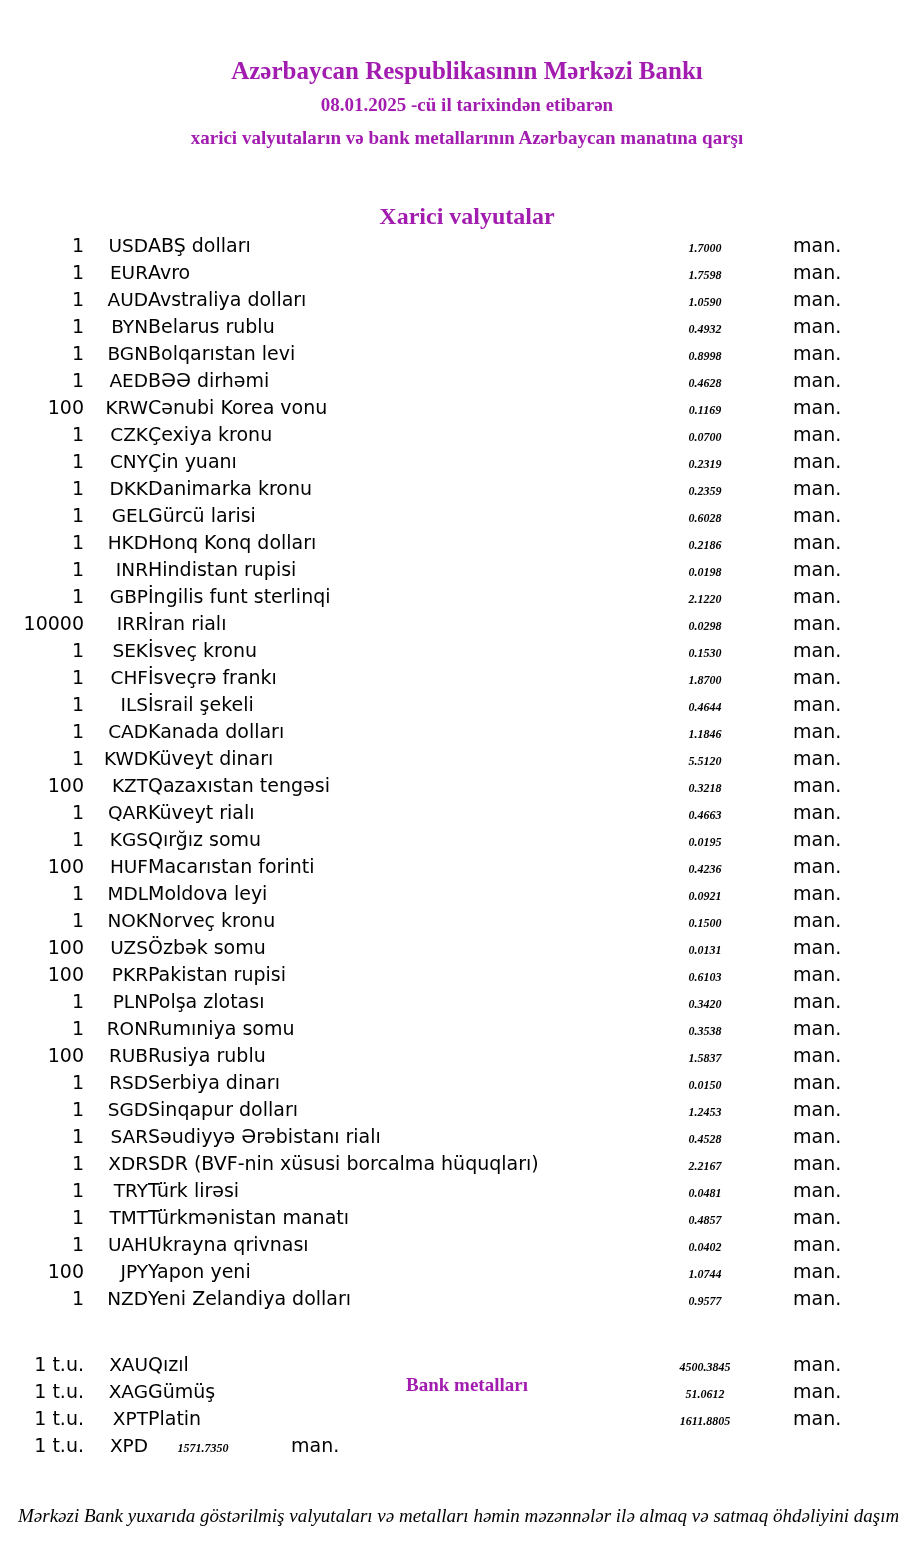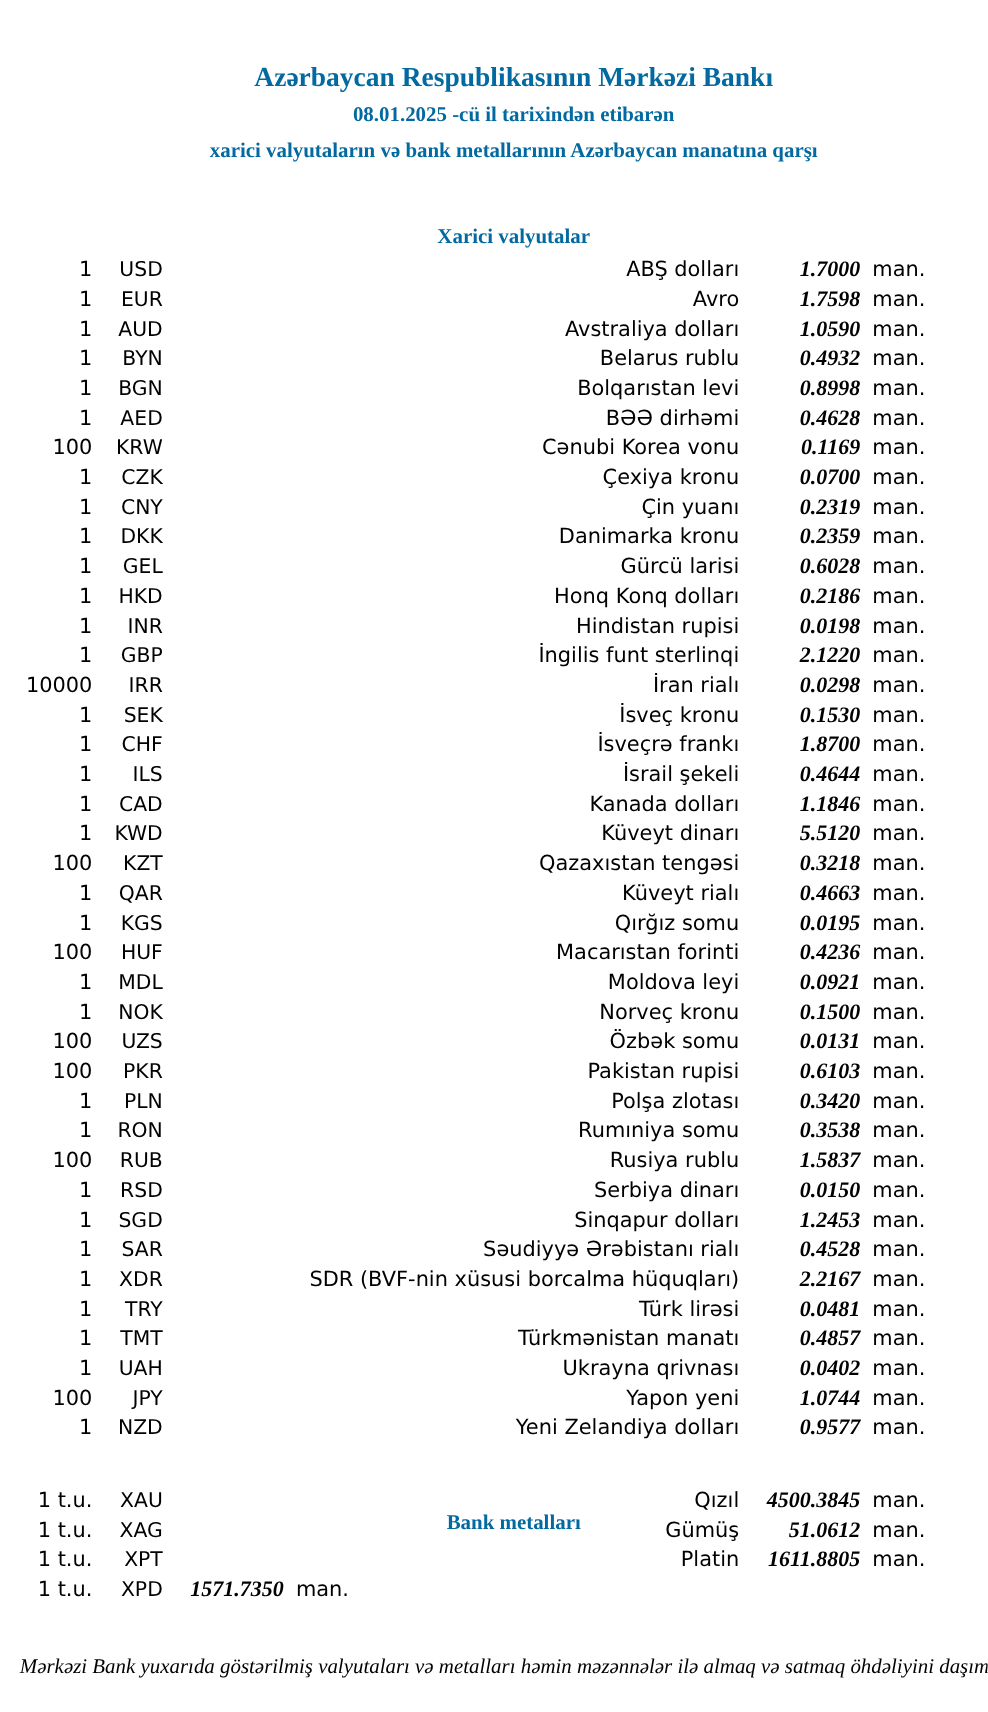--- a/index.html
+++ b/index.html
@@ -10,50 +10,50 @@
     background:#ffffff;
     color:#000000;
     font-family:"DejaVu Sans", sans-serif;
     overflow:hidden;
   }
   .heading {
     position:absolute; left:36px; right:0;
     text-align:center;
     font-family:"Liberation Serif", serif;
     font-weight:bold;
-    color:#0369a1;
+    color:#a21caf;
   }
   .doc-title   { top:56px;  font-size:25px; line-height:30px; }
   .doc-sub1    { top:93px;  font-size:19px; line-height:24px; }
   .doc-sub2    { top:126px; font-size:19px; line-height:24px; }
-  .sec-currencies { top:204px;  font-size:19px; line-height:24px; }
+  .sec-currencies { top:204px;  font-size:24px; line-height:24px; }
   .sec-metals     { top:1373px; font-size:19px; line-height:24px; }
 
   .rate-table { position:absolute; left:0; width:898px; }
   #currency-table { top:230px; }
   #metals-table   { top:1349px; }
 
   .row {
     display:flex;
     align-items:baseline;
     height:27px;
     line-height:27px;
     padding-right:58px;
     font-size:19px;
   }
   .cell-qty  { width:84px;  text-align:right; white-space:nowrap; }
   .cell-code { width:64px;  text-align:right; white-space:nowrap; padding-top:2px; font-size:18.5px; }
-  .cell-name { flex:1; text-align:right; padding-left:0; white-space:nowrap; overflow:hidden;margin-left:25px; }
+  .cell-name { flex:1; text-align:left; padding-left:0; white-space:nowrap; overflow:hidden; }
   .cell-rate {
-    min-width:110px; text-align:right; white-space:nowrap;
+    min-width:110px; text-align:center; white-space:nowrap;
     font-family:"Liberation Serif", serif;
     font-weight:bold; font-style:italic;
-    font-size:20px;
-  }
-  .cell-unit { width:47px; margin-left:11px; text-align:left; white-space:nowrap; }
+    font-size:12px;
+  }
+  .cell-unit { width:47px; margin-left:33px; text-align:left; white-space:nowrap; }
 
   .footer-note {
     position:absolute;
     top:1504px; left:18px; right:18px;
     font-family:"Liberation Serif", serif;
     font-style:italic;
     font-size:19px;
     line-height:24px;
     color:#000;
     white-space:nowrap;

